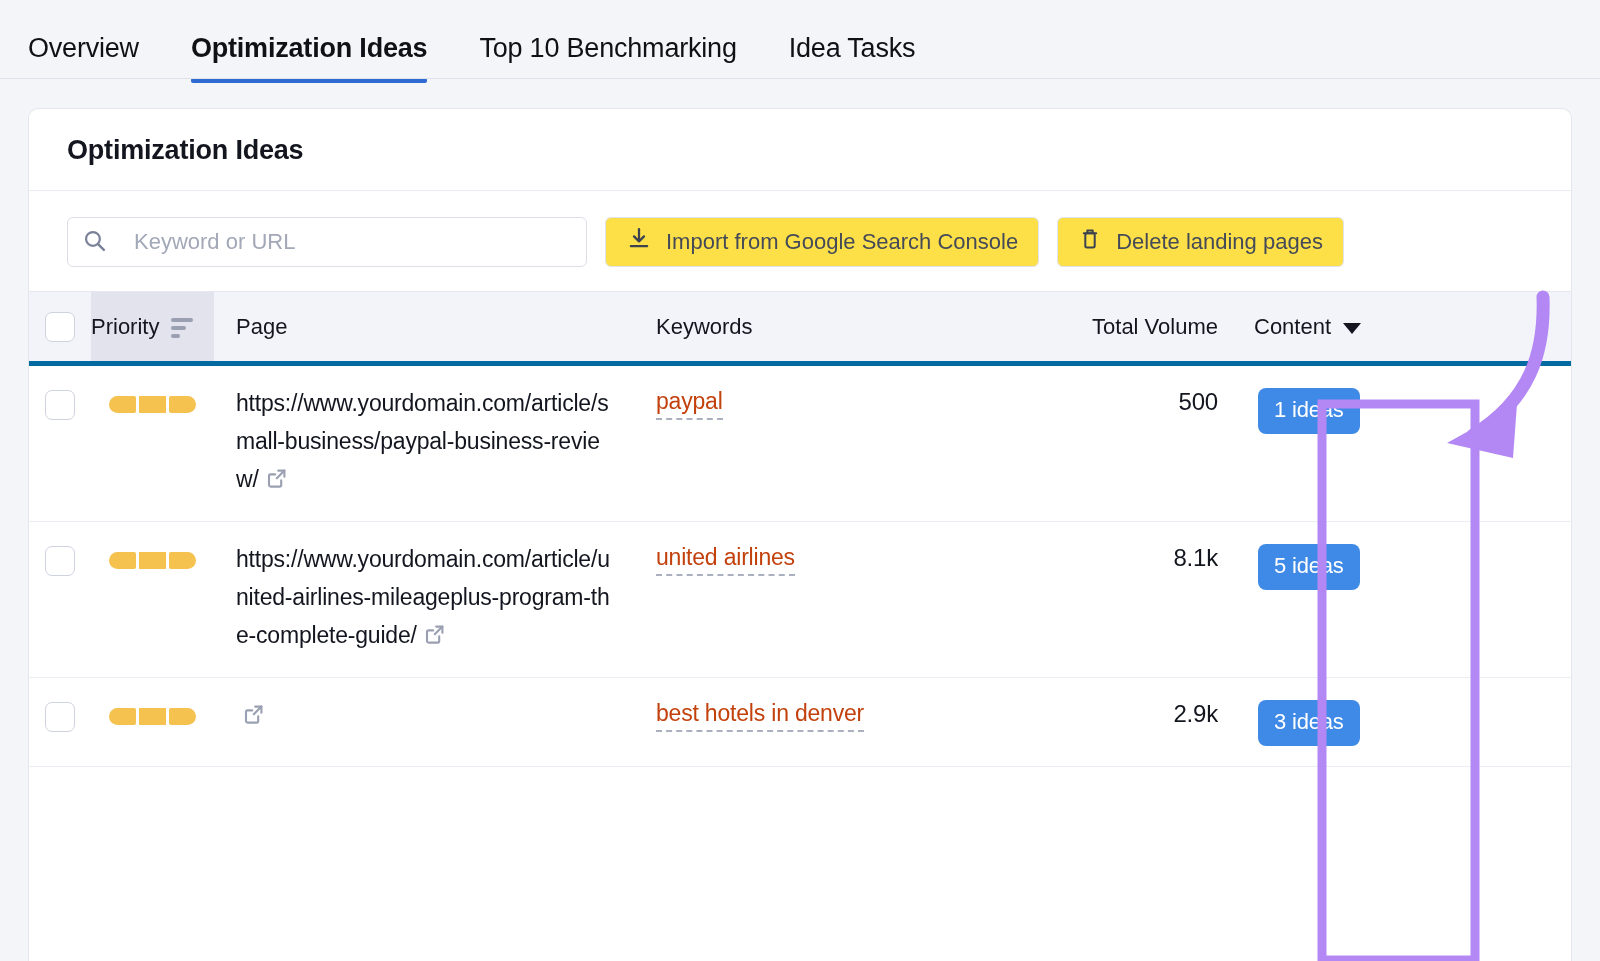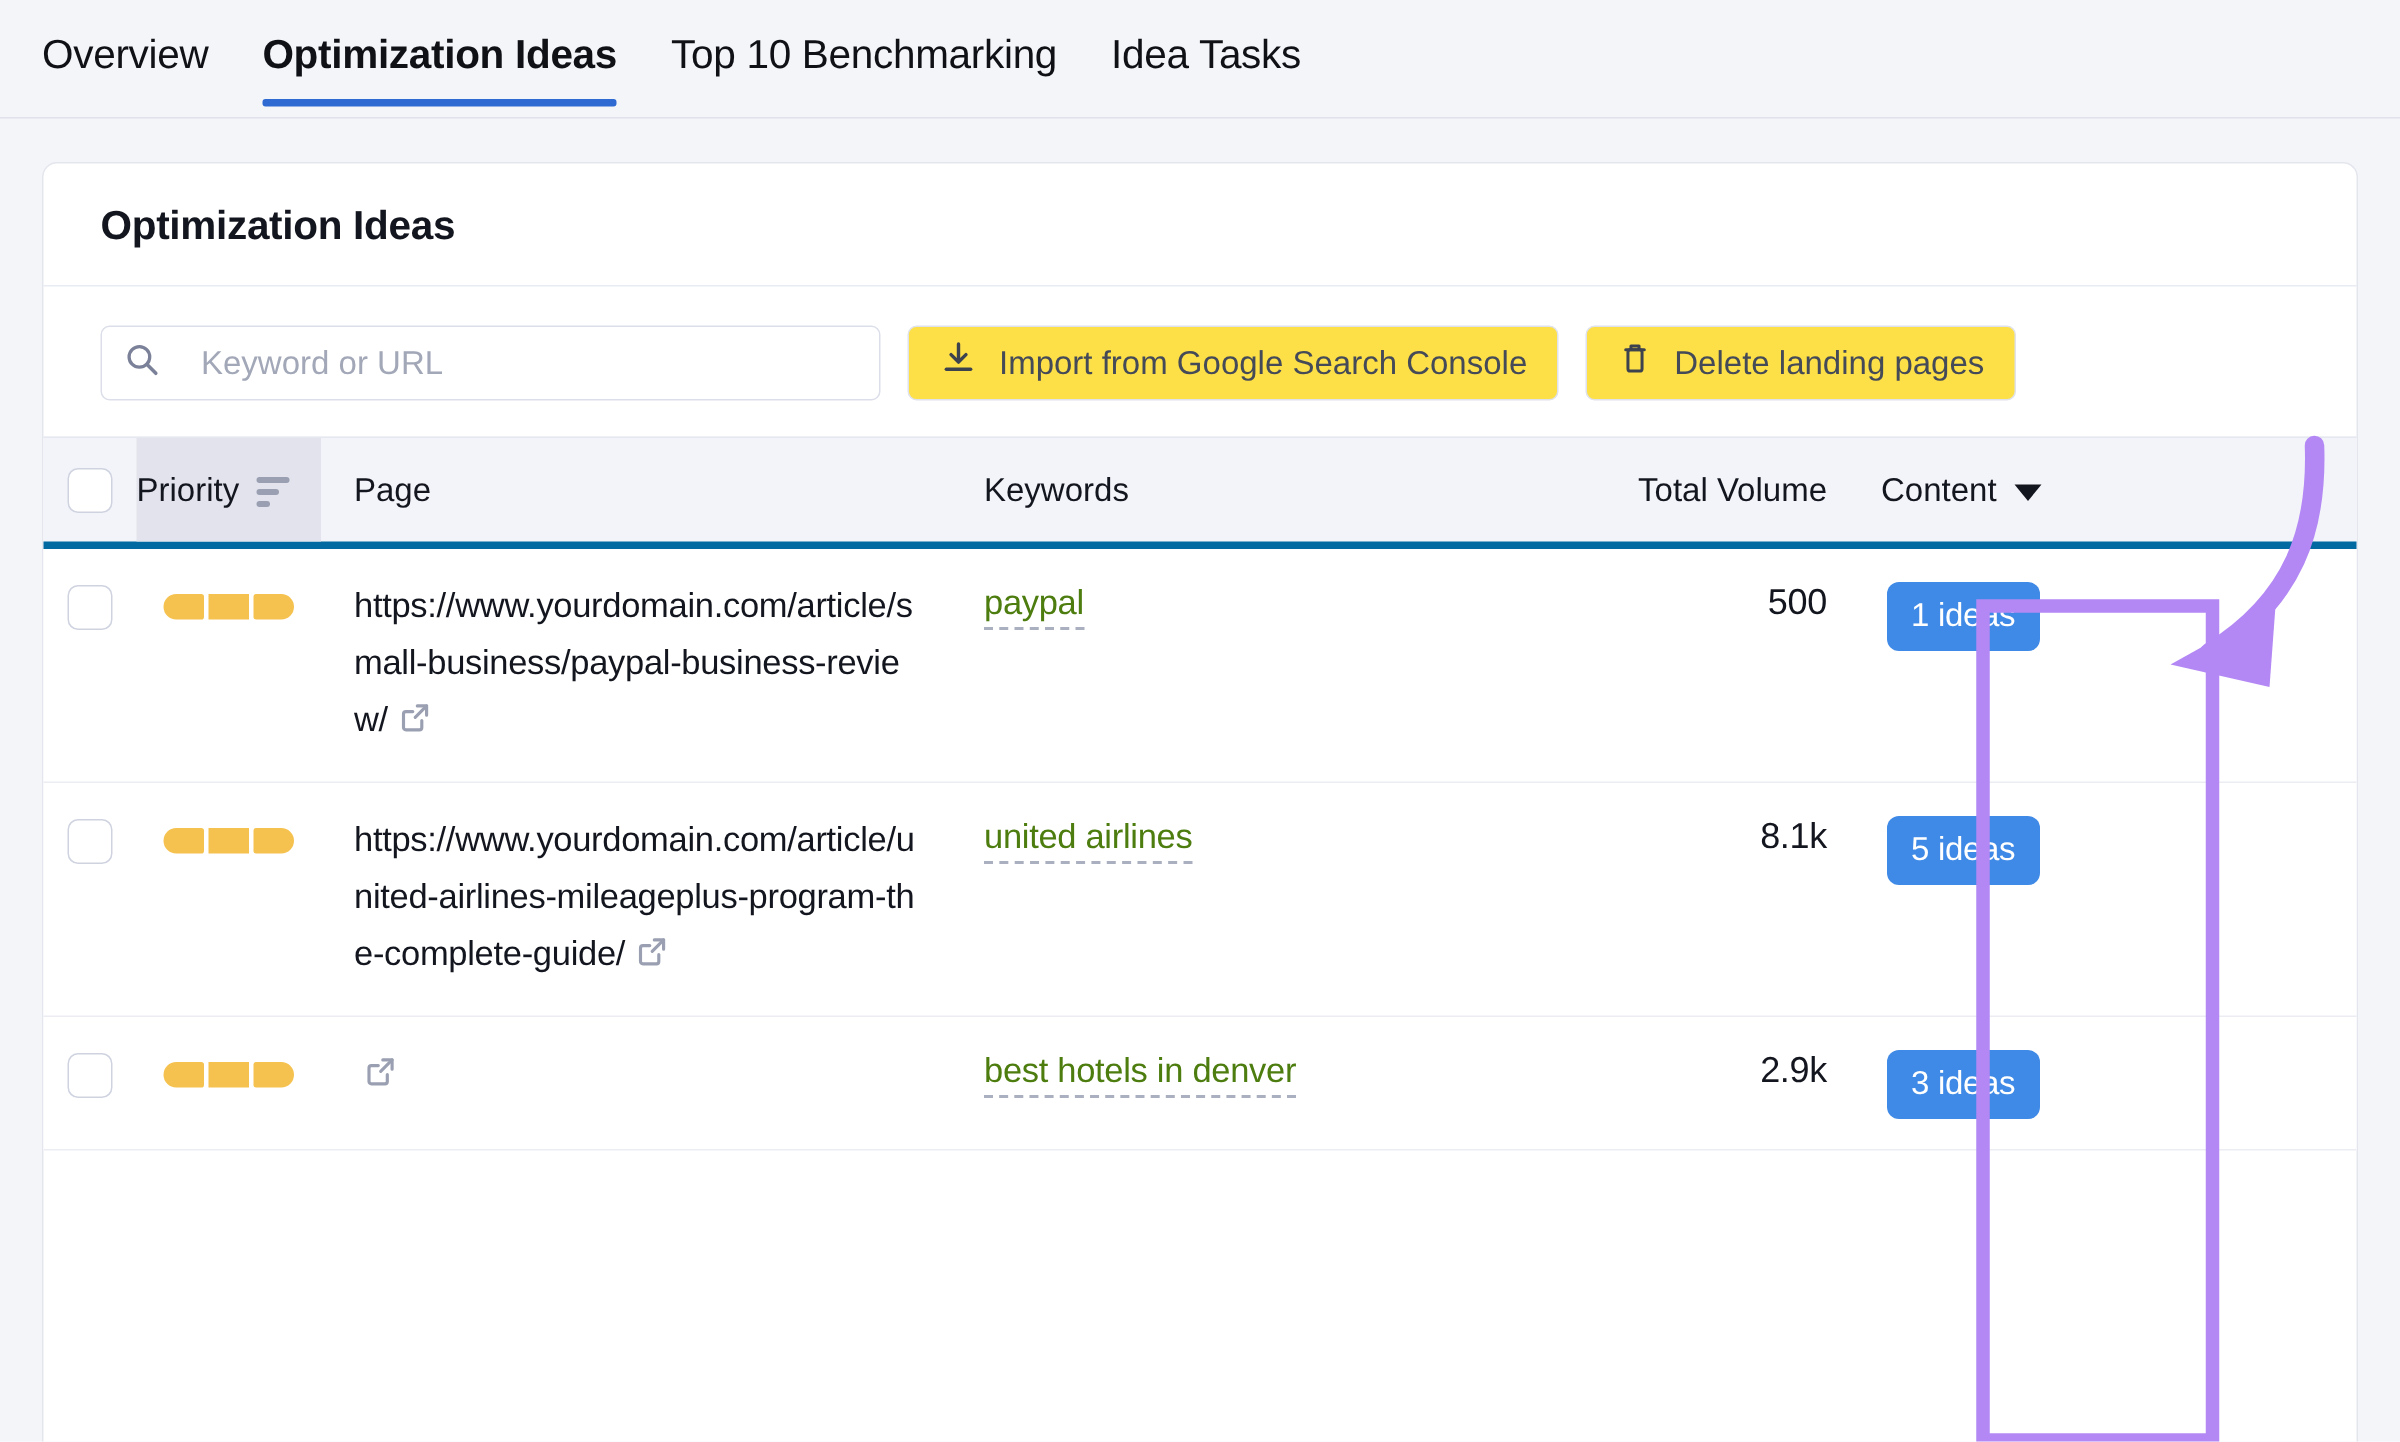--- a/index.html
+++ b/index.html
@@ -13,22 +13,22 @@
   }
 
   
   .tabbar {
     position: relative;
     height: 79px;
     background: #f4f5f9;
     display: flex;
     align-items: flex-start;
     padding-left: 28px;
-    padding-top: 18px;
-    gap: 0;
+    padding-top: 30px;
+    gap: 16px;
   }
   .tabbar::after {
     content: "";
     position: absolute;
     left: 0; right: 0; bottom: 0;
     height: 1px;
     background: #dfe2eb;
   }
   .tab {
     position: relative;
@@ -212,21 +212,21 @@
   }
   .ext-icon {
     display: inline-block;
     vertical-align: -3px;
     margin-left: 6px;
     cursor: pointer;
   }
 
   .kw {
     font-size: 23px;
-    color: #4d7c0f;
+    color: #c2410c;
     border-bottom: 2px dashed #aab0bf;
     padding-bottom: 3px;
     cursor: pointer;
     display: inline-block;
     letter-spacing: -0.2px;
   }
   .vol {
     font-size: 24px;
     color: #14161f;
     letter-spacing: -0.2px;

